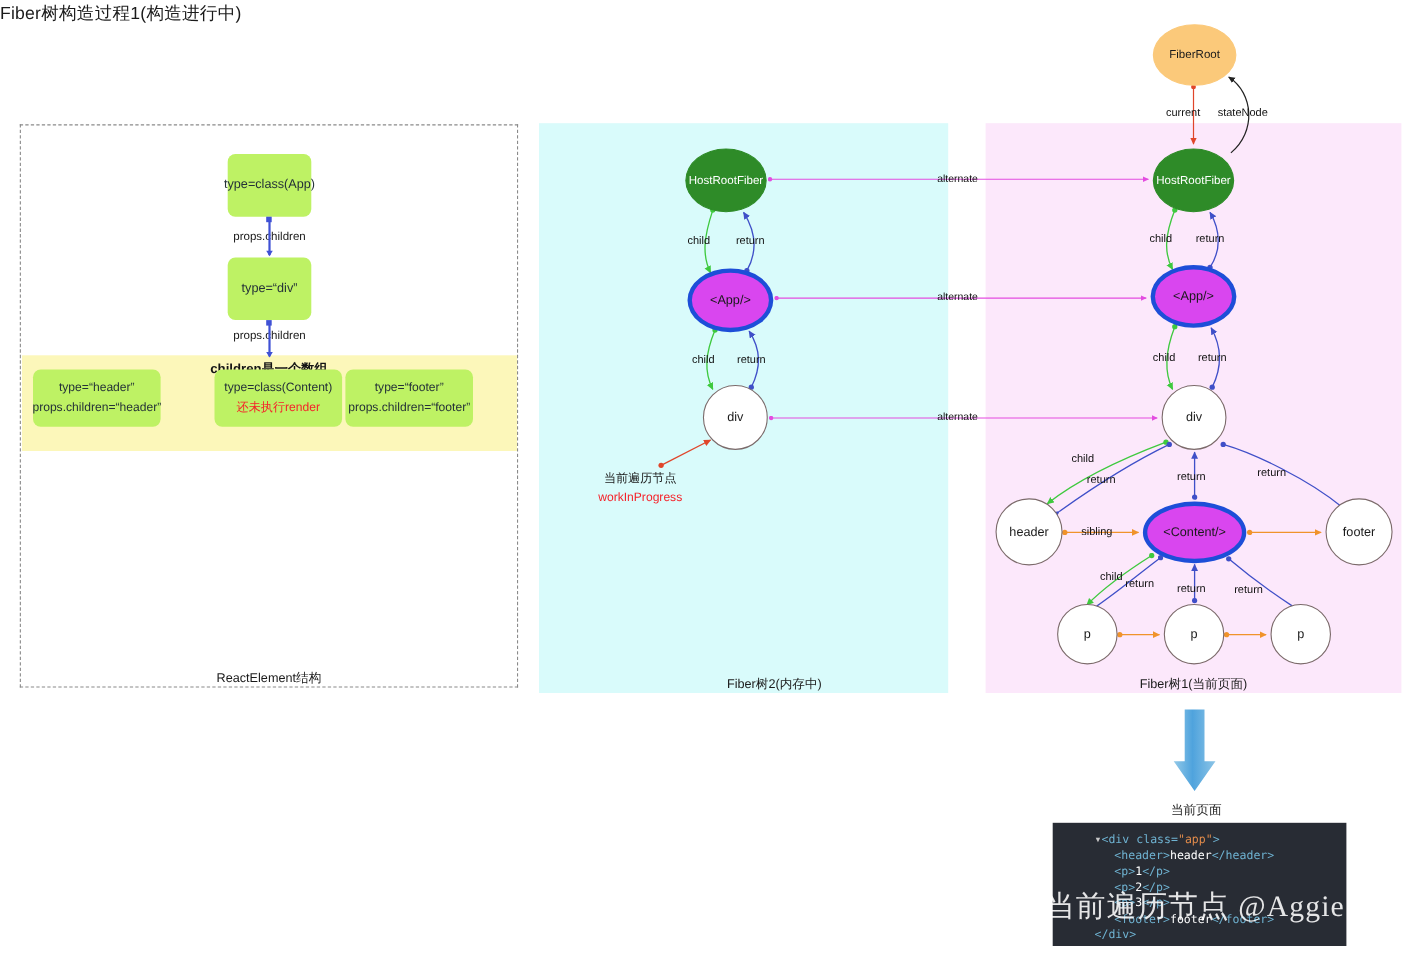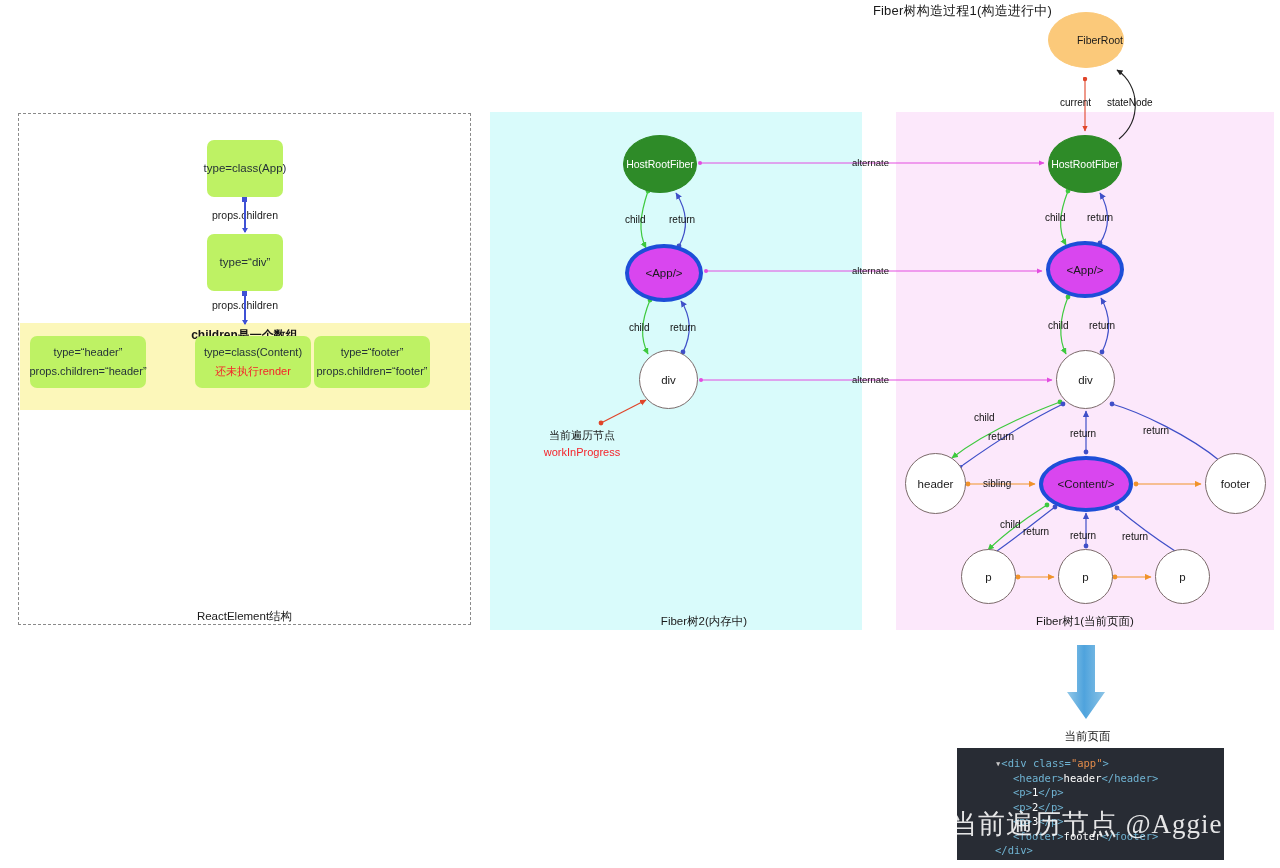--- a/index.html
+++ b/index.html
@@ -20,22 +20,22 @@
     left: 0; top: 0;
     width: 1280px;
     height: 868px;
   }
   .abs { position: absolute; }
 
   
   #diagram-title {
     left: 0; top: 2px;
     width: 1052px;
-    text-align: right;
-    font-size: 13px;
+    text-align: left;
+    font-size: 16px;
     color: #1a1a1a;
     letter-spacing: .2px;
   }
 
   
   #react-element-panel {
     left: 18px; top: 113px;
     width: 453px; height: 512px;
     border: 1.5px dashed #8a8a8a;
     background: #ffffff;
@@ -175,21 +175,21 @@
     border: 1px solid #fbc97a;
     font-size: 10.5px;
   }
 
   
   #m-hostrootfiber { left: 623px; top: 135px; width: 74px; height: 58px; }
   #m-app           { left: 625px; top: 244px; width: 78px; height: 58px; }
   #m-div           { left: 639px; top: 350px; width: 59px; height: 59px; }
 
   
-  #r-fiberroot     { left: 1048px; top: 12px;  width: 76px; height: 56px; justify-content: flex-end; }
+  #r-fiberroot     { left: 1048px; top: 22px;  width: 76px; height: 56px; }
   #r-hostrootfiber { left: 1048px; top: 135px; width: 74px; height: 58px; }
   #r-app           { left: 1046px; top: 241px; width: 78px; height: 57px; }
   #r-div           { left: 1056px; top: 350px; width: 59px; height: 59px; }
   #r-header        { left: 905px; top: 453px; width: 61px; height: 61px; }
   #r-content       { left: 1039px; top: 456px; width: 94px; height: 56px; }
   #r-footer        { left: 1205px; top: 453px; width: 61px; height: 61px; }
   #r-p1            { left: 961px; top: 549px; width: 55px; height: 55px; }
   #r-p2            { left: 1058px; top: 549px; width: 55px; height: 55px; }
   #r-p3            { left: 1155px; top: 549px; width: 55px; height: 55px; }
 

